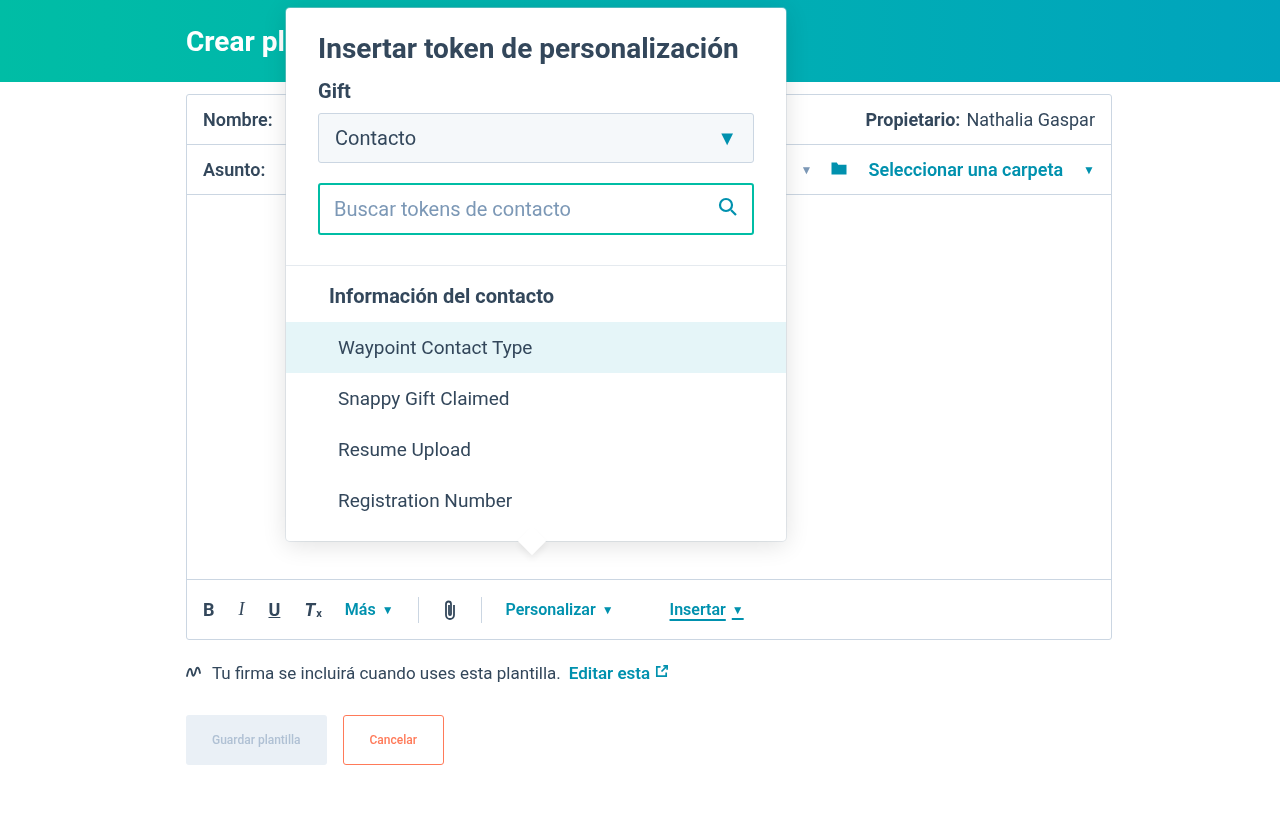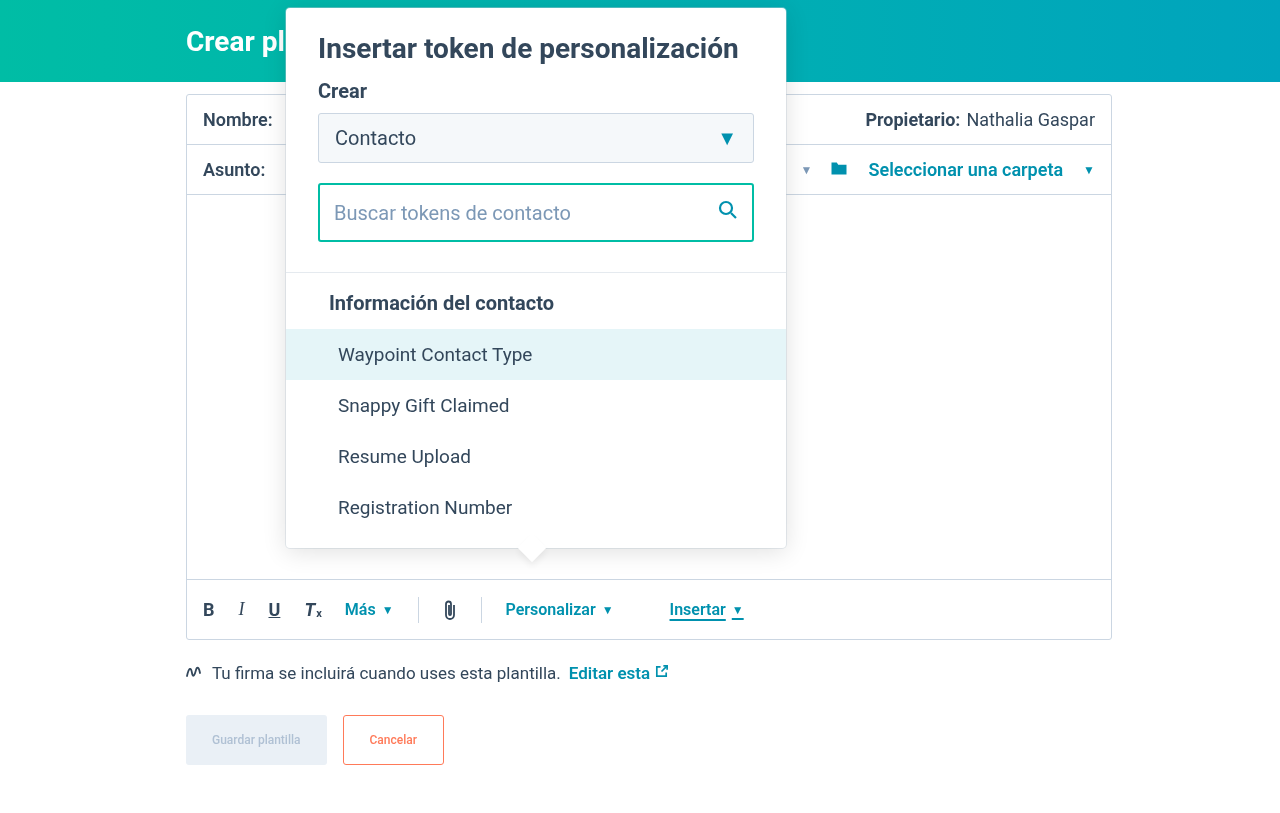--- a/index.html
+++ b/index.html
@@ -173,21 +173,21 @@
       padding: 9px 16px;
       font-size: 20px;
       color: #33475b;
       cursor: pointer;
       margin-bottom: 20px;
     }
     .type-select .caret { margin-left: auto; color: #0091ae;}
     .search-field {
       border: 2px solid #00bda5;
       border-radius: 3px;
-      height: 59px;
+      height: 52px;
       display: flex;
       align-items: center;
       padding: 0 14px;
       margin-bottom: 30px;
     }
     .search-input {
       flex: 1;
       border: none;
       outline: none;
       font-size: 20px;
@@ -306,21 +306,21 @@
 </div>
 
 <div class="buttons-row">
   <div class="btn btn-save">Guardar plantilla</div>
   <div class="btn btn-cancel">Cancelar</div>
 </div>
 
 <div class="popover">
   <div class="popover-header-pad">
     <div class="popover-title">Insertar token de personalización</div>
-    <div class="popover-label">Crear</div>
+    <div class="popover-label">Gift</div>
     <div class="type-select">
       <span>Contacto</span>
       <span class="caret">▼</span>
     </div>
     <div class="search-field">
       <input class="search-input" type="text" placeholder="Buscar tokens de contacto" style="">
       <span class="search-icon">
         <svg width="20" height="20" viewBox="0 0 20 20" fill="none" stroke="currentColor" stroke-width="2.2">
             <circle cx="8" cy="8" r="6"></circle>
             <path d="M13 13l5 5"></path>

